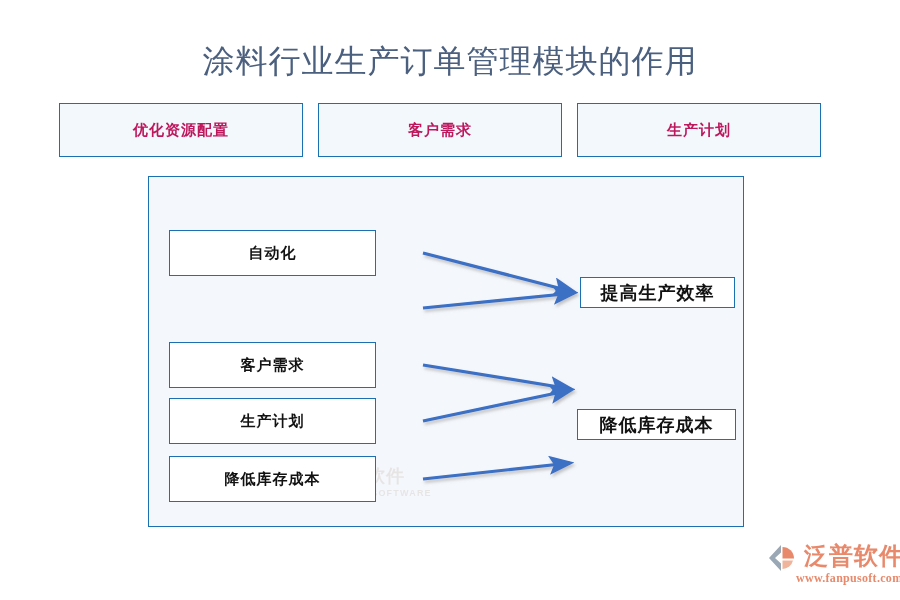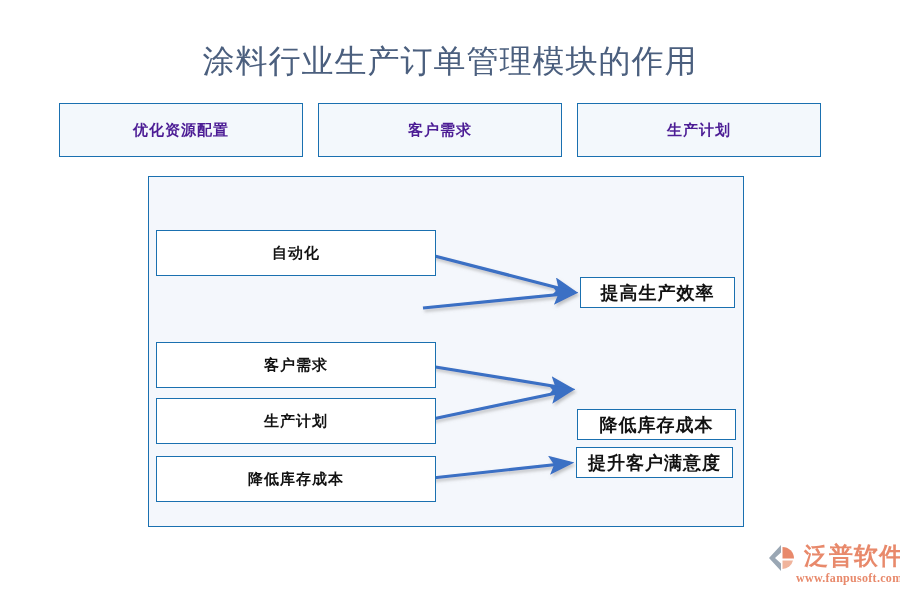--- a/index.html
+++ b/index.html
@@ -50,21 +50,21 @@
     width: 244px;
     height: 54px;
     box-sizing: border-box;
     border: 1px solid #1a70b0;
     background: #f3f8fc;
     display: flex;
     align-items: center;
     justify-content: center;
     font-size: 15px;
     font-weight: bold;
-    color: #4c1d95;
+    color: #be185d;
     letter-spacing: 1px;
   }
 
   
   .panel {
     position: absolute;
     left: 148px;
     top: 176px;
     width: 596px;
     height: 351px;
@@ -116,21 +116,21 @@
     display: flex;
     align-items: center;
     justify-content: center;
     font-size: 15px;
     font-weight: bold;
     color: #121212;
     letter-spacing: 1px;
     white-space: nowrap;
   }
 
-  .left-node { left: 156px; width: 280px; height: 46px; }
+  .left-node { left: 169px; width: 207px; height: 46px; }
   .ln0 { top: 230px; }
   .ln1 { top: 285px; }
   .ln2 { top: 342px; }
   .ln3 { top: 398px; }
   .ln4 { top: 456px; }
 
   .right-node { height: 31px; font-size: 18px; }
   .rn0 { left: 580px; top: 277px; width: 155px; }
   .rn1 { left: 577px; top: 373px; width: 159px; margin-top: 36px; }
   .rn2 { left: 576px; top: 447px; width: 157px; }
@@ -222,21 +222,20 @@
     </g>
   </svg>
 
   <div class="node left-node ln0">自动化</div>
   <div class="node left-node ln2">客户需求</div>
   <div class="node left-node ln3">生产计划</div>
   <div class="node left-node ln4">降低库存成本</div>
 
   <div class="node right-node rn0">提高生产效率</div>
   <div class="node right-node rn1">降低库存成本</div>
-  <div class="node right-node rn2">提升客户满意度</div>
 
   <div class="brand">
     <svg class="brand-mark" viewBox="0 0 36 30">
       <path d="M3 15 L15 2 L15 9.5 L9 15 L15 20.5 L15 28 Z" fill="#9aa7b4"></path>
       <path d="M16.5 4 A11.5 11.5 0 0 1 28 15.5 L16.5 15.5 Z" fill="#e8896b"></path>
       <path d="M16.5 17.5 L27 17.5 A11 11 0 0 1 16.5 26 Z" fill="#f0b49c"></path>
     </svg>
     <div class="brand-name">泛普软件</div>
     <div class="brand-url">www.fanpusoft.com</div>
   </div>

